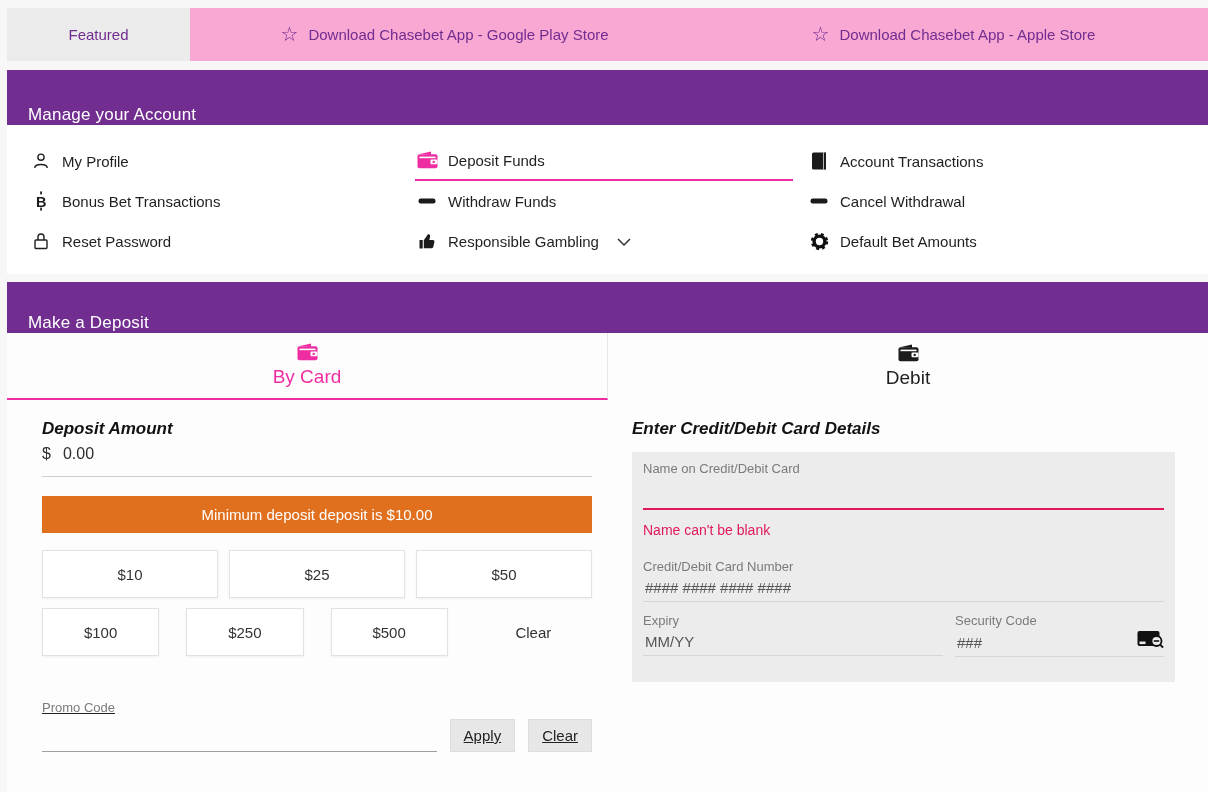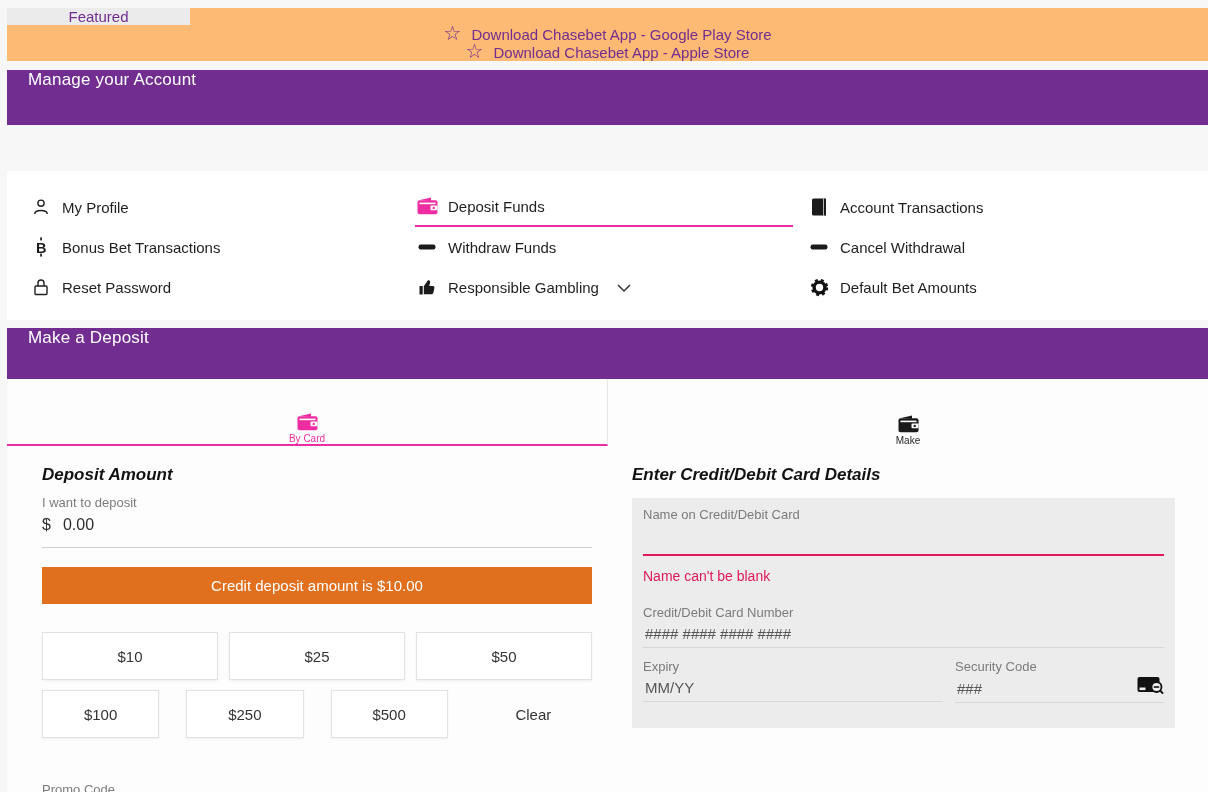--- a/index.html
+++ b/index.html
@@ -4,75 +4,75 @@
 <style>
   * { box-sizing: border-box; }
   html,body { margin:0; padding:0; }
   body {
     width:1208px; height:792px; overflow:hidden;
     background:#f7f7f7;
     font-family:"Liberation Sans", sans-serif;
     color:#222;
   }
   
-  .topbar { margin:8px 0 0 7px; height:53px; background:#fdba74; display:flex;flex-direction:column; }
+  .topbar { margin:8px 0 0 7px; height:53px; background:#f9a8d4; display:flex; }
   .tab-featured {
     width:183px; background:#ebebeb; display:flex; align-items:center; justify-content:center;
     color:var(--purple,#712d8f); font-size:15px; cursor:pointer;
   }
   .tab-dl {
     flex:1; display:flex; align-items:center; justify-content:center; gap:10px;
     color:var(--purple,#712d8f); font-size:15px; cursor:pointer;
   }
   .star { font-size:20px; line-height:1; margin-top:-2px; }
   
   .banner {
     margin:9px 0 0 7px; height:55px; background:var(--purple,#712d8f);
-    color:#fff; display:flex; align-items:flex-start; padding-left:21px; font-size:17px;
+    color:#fff; display:flex; align-items:flex-end; padding-left:21px; font-size:17px;
     letter-spacing:.2px;
   }
   .banner.second { height:51px; margin-top:8px; }
   
   .menu {
     margin-left:7px; background:#fff; padding:16px 0 13px 22px;
-    display:grid; grid-template-columns:386px 392px 1fr;margin-top:46px;
+    display:grid; grid-template-columns:386px 392px 1fr;
   }
   .menu-item {
     height:40px; display:flex; align-items:center; gap:9px;
     font-size:15px; color:#1f1f1f; cursor:pointer;
   }
   .menu-item.active { border-bottom:2px solid var(--pink,#ef2da2); margin-right:14px; }
   .mi-icon { width:24px; display:flex; justify-content:center; align-items:center; }
   .chev { margin-left:8px; }
   
   .content { margin-left:7px; background:#fdfdfd; height:460px; }
   .paytabs { display:flex; height:67px; }
   .paytab {
-    flex:1; display:flex; flex-direction:column; align-items:center; justify-content:flex-end;
-    font-size:10px; cursor:pointer;
+    flex:1; display:flex; flex-direction:column; align-items:center; justify-content:center;
+    font-size:19px; cursor:pointer;
   }
   .paytab.card { border-bottom:2px solid var(--pink,#ef2da2); color:var(--pink,#ef2da2); border-right:1px solid #e7e7e7; }
   .paytab.bank { color:#1f1f1f; }
   .cols { display:flex; }
   .leftcol { width:604px; padding:19px 19px 0 35px; }
   .rightcol { flex:1; padding:19px 33px 0 21px; }
   .sec-heading { font-size:17px; font-weight:bold; color:#121212; margin:0;font-style:italic; }
   .small-label { font-size:13px; color:#7b7b7b; }
   .amount-prompt { margin-top:10px; }
   .amount-row {
     display:flex; align-items:baseline; gap:10px;
     border-bottom:1px solid #cfcfcf; padding:5px 0 12px;
   }
   .currency { font-size:16px; color:#2e2e2e; }
   .amount-input { border:none; background:transparent; outline:none; font-size:16px; color:#2e2e2e; width:460px; font-family:"Liberation Sans",sans-serif; }
   .warn {
     margin-top:19px; height:37px; background:var(--orange,#e0701e); color:#fff;
     display:flex; align-items:center; justify-content:center; font-size:15px;
   }
-  .quick1 { margin-top:28px; display:grid; grid-template-columns:repeat(3,1fr); gap:11px; }
+  .quick1 { margin-top:17px; display:grid; grid-template-columns:repeat(3,1fr); gap:11px; }
   .quick2 { margin-top:10px; display:grid; grid-template-columns:repeat(4,1fr); gap:27px; }
   .qbtn {
     height:48px; background:#fff; border:1px solid #e2e2e2; box-shadow:0 1px 2px rgba(0,0,0,.06);
     font-size:15px; color:#333; display:flex; align-items:center; justify-content:center;
     cursor:pointer; font-family:"Liberation Sans",sans-serif;
   }
   .qbtn.ghost { background:transparent; border:none; box-shadow:none; }
   .promo { margin-top:44px;text-decoration:underline; }
   .promo-row { display:flex; align-items:flex-end; gap:13px; margin-top:4px; }
   .promo-input {
@@ -240,35 +240,34 @@
     <div class="paytab bank">
       <span>
         <svg width="21" height="18" viewBox="0 0 21 18">
           <path d="M3 3 L14 0.5 L14 4 Z" fill="#1b1b1b"></path>
           <rect x="0.5" y="3.2" width="20" height="14" rx="2" fill="#1b1b1b"></rect>
           <rect x="2.5" y="5.6" width="16" height="1.6" fill="#fdfdfd"></rect>
           <rect x="13.5" y="8.6" width="7" height="4.6" rx="1" fill="#fdfdfd"></rect>
           <circle cx="16.7" cy="10.9" r="1.2" fill="#1b1b1b"></circle>
         </svg>
       </span>
-      <span>Make</span>
+      <span>Debit</span>
     </div>
   </div>
 
   <div class="cols">
 
     <div class="leftcol">
       <h2 class="sec-heading">Deposit Amount</h2>
-      <div class="small-label amount-prompt">I want to deposit</div>
       <div class="amount-row">
         <span class="currency">$</span>
         <input class="amount-input" type="text" value="0.00" style="">
       </div>
       <div class="warn">
-        <span>Credit deposit amount is $10.00</span>
+        <span>Minimum deposit deposit is $10.00</span>
       </div>
       <div class="quick1">
         <button class="qbtn">$10</button>
         <button class="qbtn">$25</button>
         <button class="qbtn">$50</button>
       </div>
       <div class="quick2">
         <button class="qbtn">$100</button>
         <button class="qbtn">$250</button>
         <button class="qbtn">$500</button>

